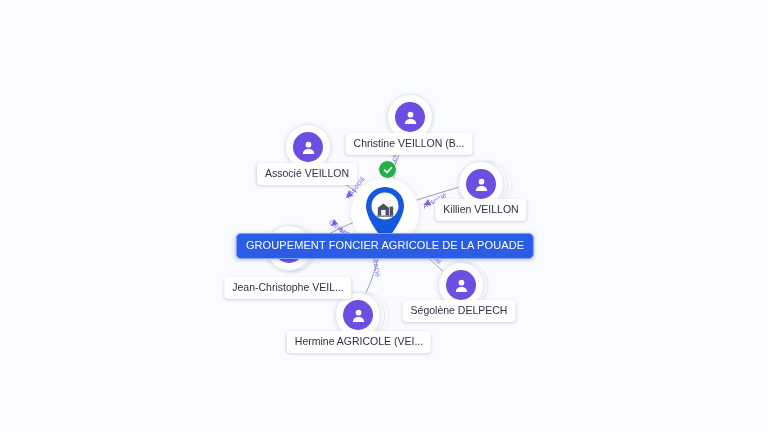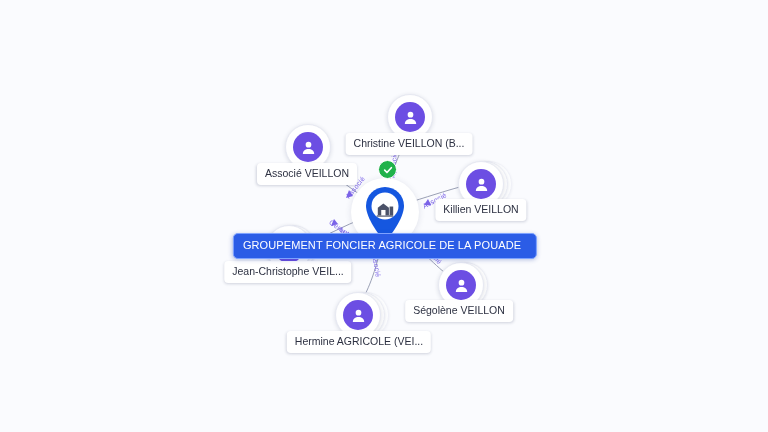--- a/index.html
+++ b/index.html
@@ -134,21 +134,21 @@
   }
   #company-label {
     position: absolute;
     transform: translateX(-50%);
     white-space: nowrap;
     background: #2b5ce6;
     color: #ffffff;
     font-size: 11px;
     letter-spacing: .1px;
     line-height: 1;
-    padding: 6px 15px 7px 9px;
+    padding: 6px 9px 7px 9px;
     border-radius: 5px;
     border: 1px solid #7ea2ff;
     box-shadow: 0 1px 4px rgba(30,60,160,.30);
   }
 
   
   .edge-label {
     position: absolute;
     color: #7b63e8;
     font-size: 7px;
@@ -241,21 +241,21 @@
       <div class="avatar-ring">
         <div class="avatar-disc">
           <svg width="17" height="17" viewBox="0 0 24 24" fill="#ffffff">
             <circle cx="12" cy="8" r="4"></circle>
             <path d="M4 21c0-4.4 3.6-7 8-7s8 2.6 8 7z"></path>
           </svg>
         </div>
       </div>
     </div>
   </div>
-  <div class="node-label" style="left:459px;top:300px">Ségolène VEILLON</div>
+  <div class="node-label" style="left:459px;top:300px">Ségolène DELPECH</div>
 
   <div class="node" style="left:358px;top:315px">
     <div class="avatar-stack">
       <div class="stack-card c3"></div>
       <div class="stack-card c2"></div>
       <div class="avatar-ring">
         <div class="avatar-disc">
           <svg width="17" height="17" viewBox="0 0 24 24" fill="#ffffff">
             <circle cx="12" cy="8" r="4"></circle>
             <path d="M4 21c0-4.4 3.6-7 8-7s8 2.6 8 7z"></path>
@@ -272,21 +272,21 @@
       <div class="avatar-ring">
         <div class="avatar-disc">
           <svg width="17" height="17" viewBox="0 0 24 24" fill="#ffffff">
             <circle cx="12" cy="8" r="4"></circle>
             <path d="M4 21c0-4.4 3.6-7 8-7s8 2.6 8 7z"></path>
           </svg>
         </div>
       </div>
     </div>
   </div>
-  <div class="node-label" style="left:288px;top:261px">Jean-Christophe VEIL...</div>
+  <div class="node-label" style="left:288px;top:277px">Jean-Christophe VEIL...</div>
 
   <div id="company-node" style="left:385px;top:212px">
     <div class="company-halo"></div>
     <div class="pin">
       <svg width="46" height="58" viewBox="0 0 46 58">
         <path d="M23 2C12.5 2 4 10.4 4 20.8 4 33.4 18 52 23 56c5-4 19-22.6 19-35.2C42 10.4 33.5 2 23 2z" fill="#1557e0"></path>
         <circle cx="23" cy="21" r="13.5" fill="#ffffff"></circle>
       </svg>
       <div class="pin-glyph">
         <svg width="20" height="18" viewBox="0 0 24 22" fill="#4b5268">

